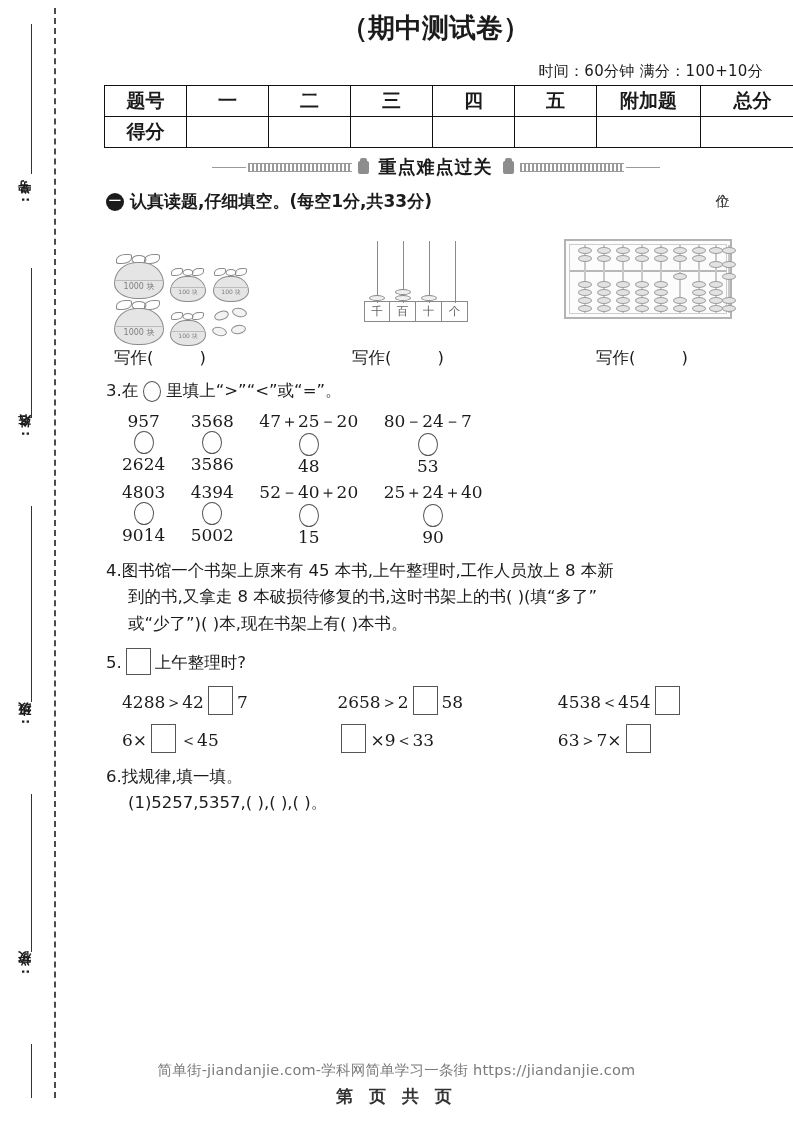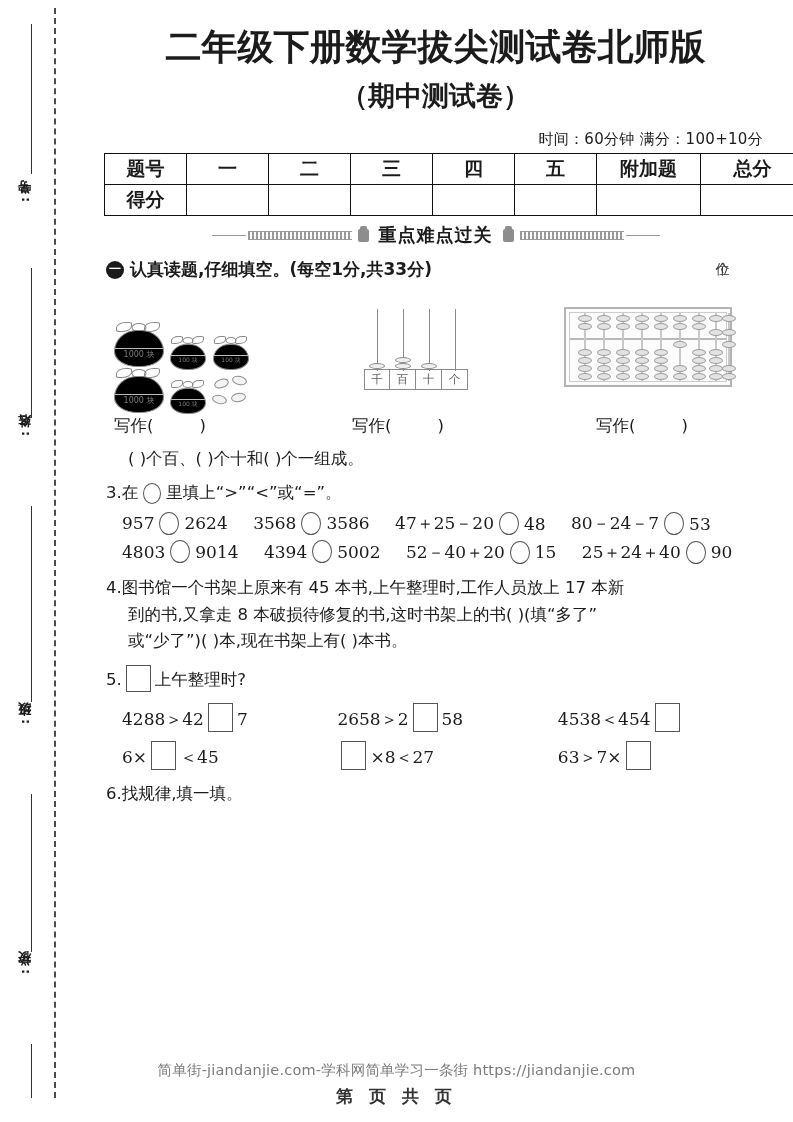--- a/index.html
+++ b/index.html
@@ -165,21 +165,21 @@
     white-space: nowrap;
   }
 
   
   .bags { position: absolute; left: 8px; top: 34px; width: 240px; height: 92px; }
   .bag { position: absolute; }
   .bag .body {
     position: absolute; left: 0; top: 9px;
     border: 1.2px solid #8a8a8a;
     border-radius: 45% 45% 46% 46% / 58% 58% 42% 42%;
-    background: #000000;
+    background: #e5e5e5;
     display: flex; align-items: flex-end; justify-content: center;
   }
   .bag .lbl {
     font-family: "DejaVu Sans", sans-serif;
     color: #7d7d7d; text-align:center; width:100%;
     border-top: 1px solid #bcbcbc;
   }
   .bag .tie {
     position: absolute; left: 50%; transform: translateX(-50%);
     border: 1.1px solid #8a8a8a; border-radius: 50%;
@@ -230,21 +230,21 @@
   }
   .abacus .unitlabel {
     position: absolute; right: 2px; top: -56px;
     font-family: "DejaVu Sans", sans-serif; font-size: 14px;
     line-height: 1.12; text-align: center; color: #3a3a3a;
     writing-mode: vertical-rl;
   }
 
   
   .cmp-row { margin: 5px 0 0 22px; font-family: "DejaVu Serif", serif; font-size: 17px; }
-  .cmp-item { display: inline-flex; align-items: center; margin-right: 20px; }
+  .cmp-item { display: inline-flex; align-items: center; margin-right: 20px; flex-direction: column; }
   .ocirc {
     display: inline-block; width: 20px; height: 23px;
     border: 1.2px solid #555; border-radius: 50%;
     margin: 0 5px; vertical-align: middle;
   }
   .ocirc.sm { width: 18px; height: 21px; }
 
   
   .bx {
     display: inline-block; width: 25px; height: 27px;
@@ -287,21 +287,20 @@
 
   <div class="vlabel" style="top:718px;">班级:</div>
   <div class="vrule" style="top:794px;height:158px"></div>
 
   <div class="vlabel" style="top:968px;">学校:</div>
   <div class="vrule" style="top:1044px;height:54px"></div>
 </div>
 
 <div class="sheet">
 
-  <h1 class="title">二年级下册数学拔尖测试卷北师版</h1>
   <h2 class="subtitle">（期中测试卷）</h2>
   <div class="meta-line">时间：60分钟  满分：100+10分</div>
 
   <table class="score">
     <colgroup>
       <col class="c0">
         <col class="cw">
         <col class="cw">
         <col class="cw">
         <col class="cw">
@@ -492,21 +491,20 @@
     </div>
     <div class="fig caption" style="left:246px;top:128px;">
       <span>写作(</span><span style="display:inline-block;width:46px;"></span><span>)</span>
     </div>
     <div class="fig caption" style="left:490px;top:128px;">
       <span>写作(</span><span style="display:inline-block;width:46px;"></span><span>)</span>
     </div>
   </div>
 
   <div class="q">
-    <span class="indent">(       )个百、(        )个十和(        )个一组成。</span>
   </div>
 
   <div class="q">
     <span>3.在</span><span class="ocirc sm"></span><span>里填上“&gt;”“&lt;”或“=”。</span>
   </div>
 
   <div class="cmp-row">
     <span class="cmp-item">
       <span class="fml">957</span>
         <span class="ocirc"></span>
@@ -546,21 +544,21 @@
         <span class="fml">15</span>
     </span>
     <span class="cmp-item">
       <span class="fml">25＋24＋40</span>
         <span class="ocirc"></span>
         <span class="fml">90</span>
     </span>
   </div>
 
   <div class="q" style="margin-top:11px;">
-    <span>4.图书馆一个书架上原来有 45 本书,上午整理时,工作人员放上 17 本新</span>
+    <span>4.图书馆一个书架上原来有 45 本书,上午整理时,工作人员放上 8 本新</span>
     <span class="indent">到的书,又拿走 8 本破损待修复的书,这时书架上的书(        )(填“多了”</span>
     <span class="indent">或“少了”)(        )本,现在书架上有(        )本书。</span>
   </div>
 
   <div class="q" style="margin-top:10px;">
     <span>5.</span><span class="bx"></span><span>上午整理时?</span>
   </div>
 
   <div class="bxrow">
     <span class="bxitem" style="width:210px;">
@@ -572,29 +570,30 @@
     <span class="bxitem">
       <span class="fml">4538＜454</span><span class="bx tall"></span><span class="fml"></span>
     </span>
   </div>
 
   <div class="bxrow">
     <span class="bxitem" style="width:210px;">
       <span class="fml">6×</span><span class="bx tall"></span><span class="fml">＜45</span>
     </span>
     <span class="bxitem" style="width:215px;">
-      <span class="fml"></span><span class="bx tall"></span><span class="fml">×8＜27</span>
+      <span class="fml"></span><span class="bx tall"></span><span class="fml">×9＜33</span>
     </span>
     <span class="bxitem">
       <span class="fml">63＞7×</span><span class="bx tall"></span><span class="fml"></span>
     </span>
   </div>
 
   <div class="q" style="margin-top:11px;">
     <span>6.找规律,填一填。</span>
+    <span class="indent">(1)5257,5357,(        ),(        ),(        )。</span>
   </div>
 
 </div>
 
 <div class="footer">
   <div class="site">简单街-jiandanjie.com-学科网简单学习一条街 https://jiandanjie.com</div>
   <div class="pageno">第 页 共 页</div>
 </div>
 
 </body></html>

